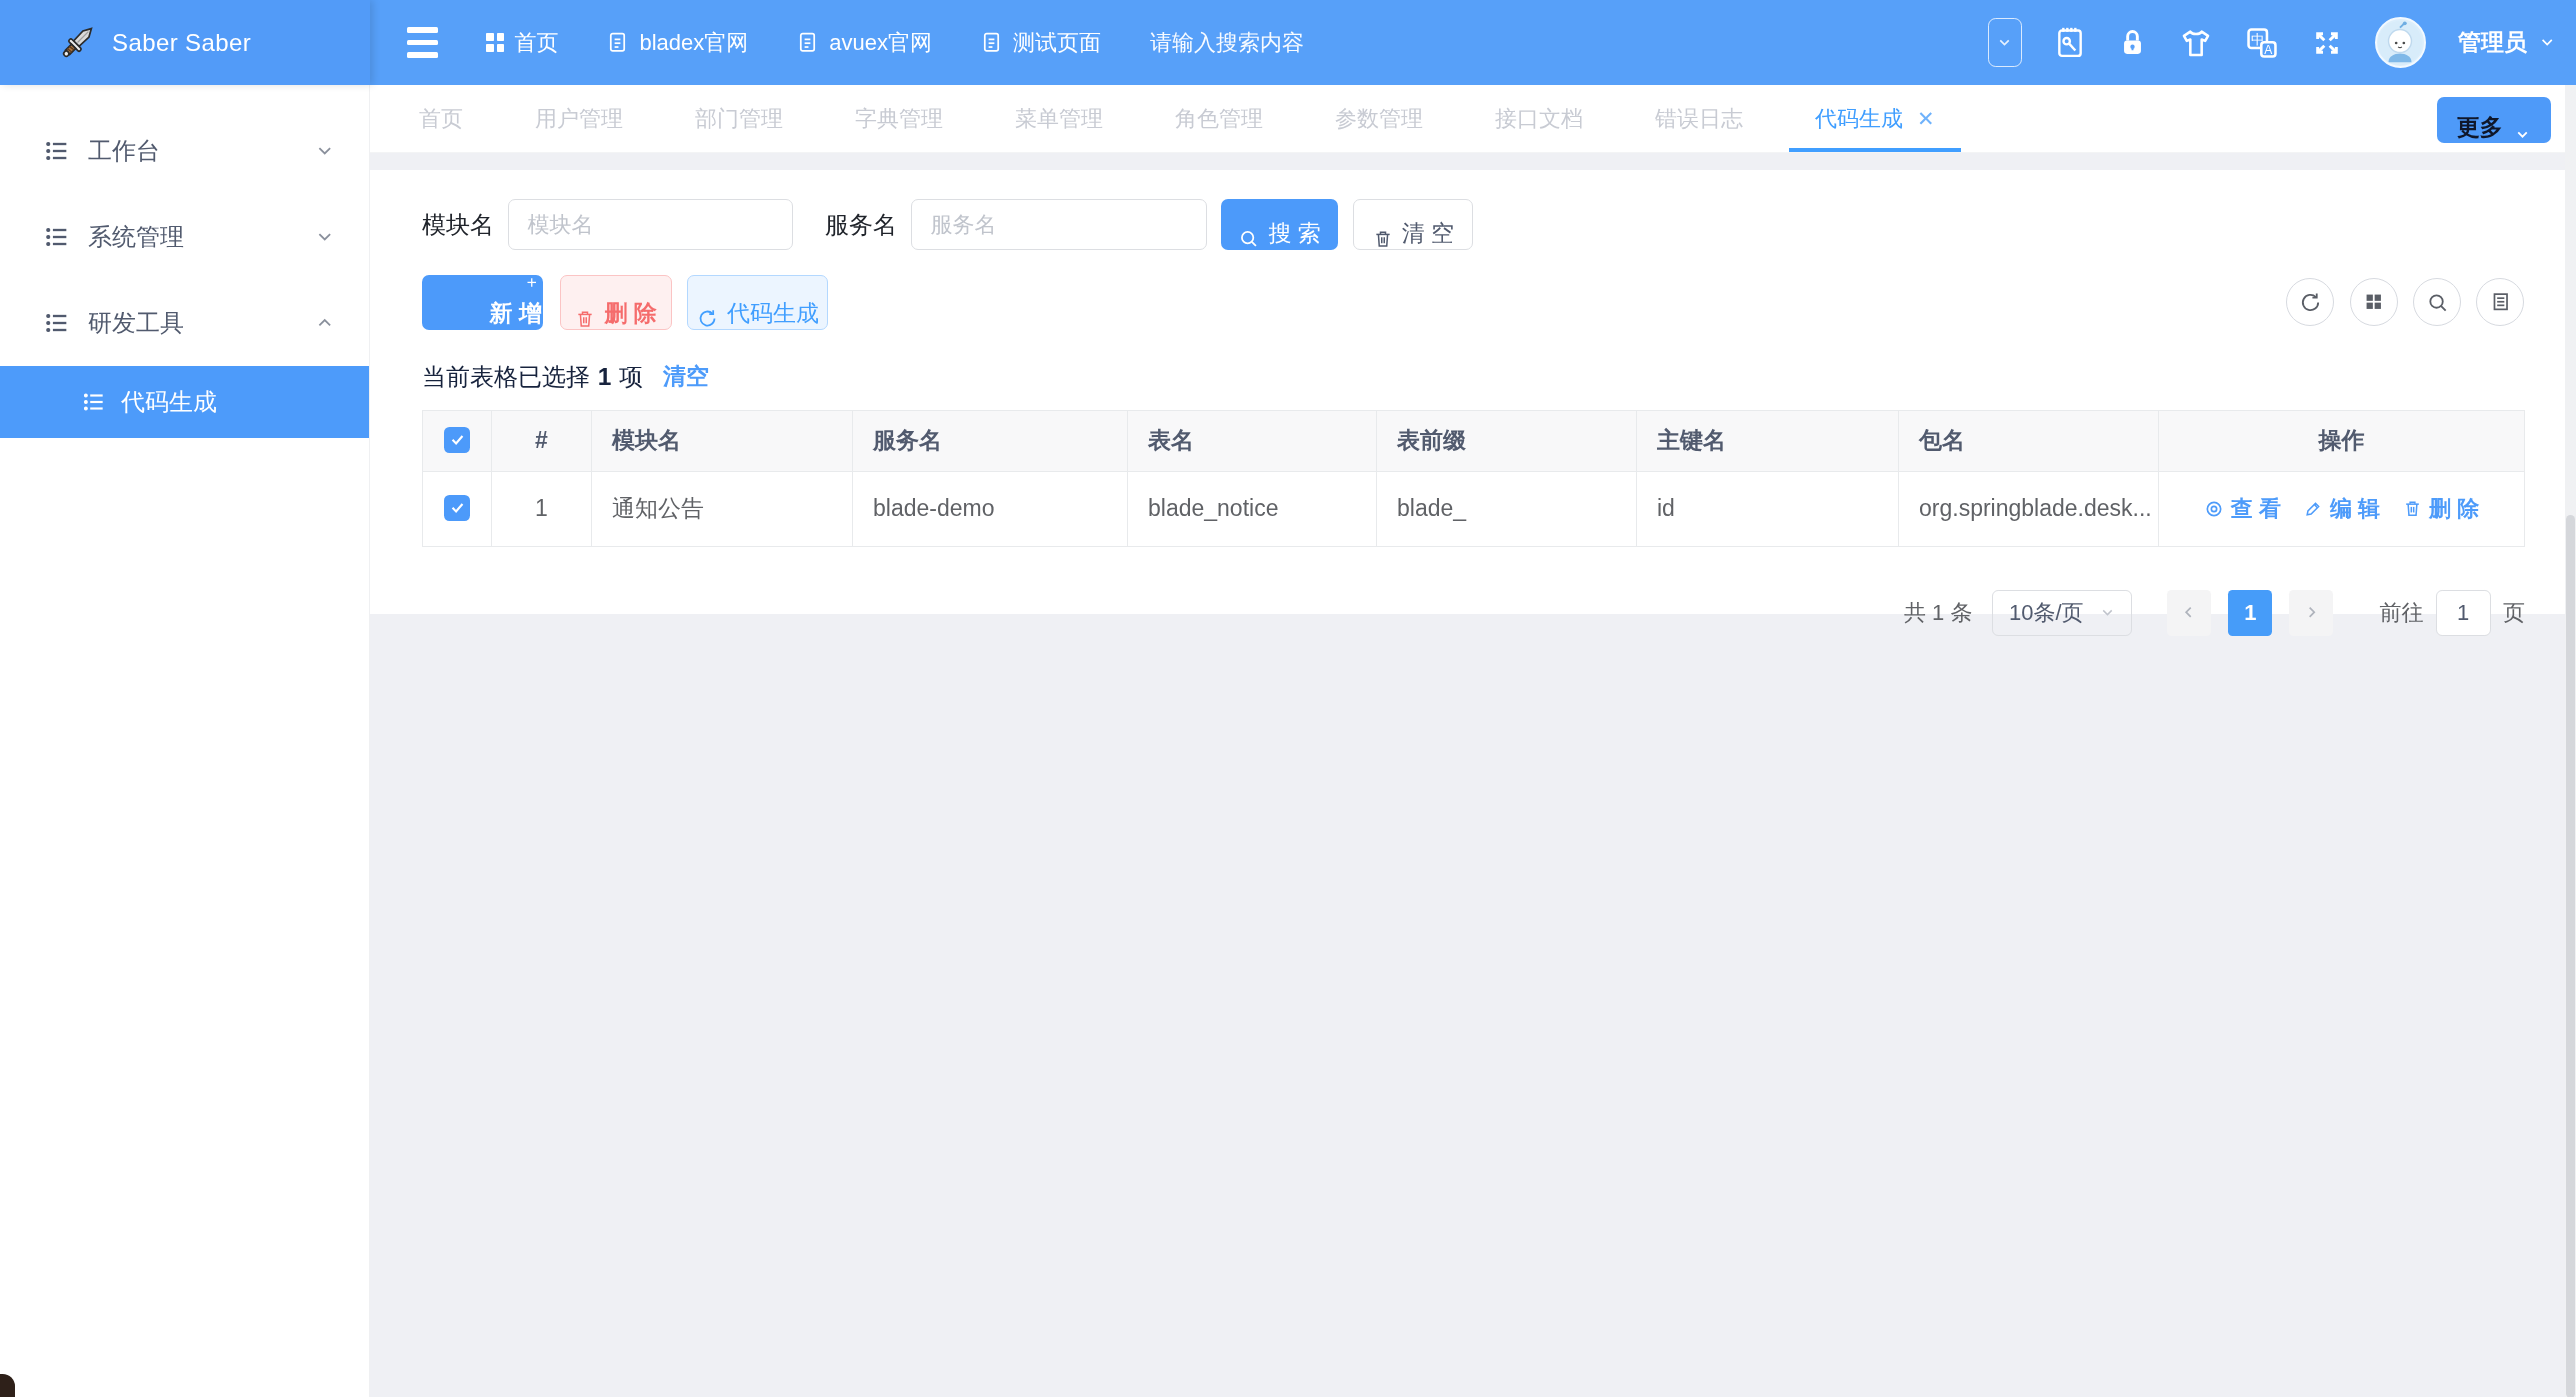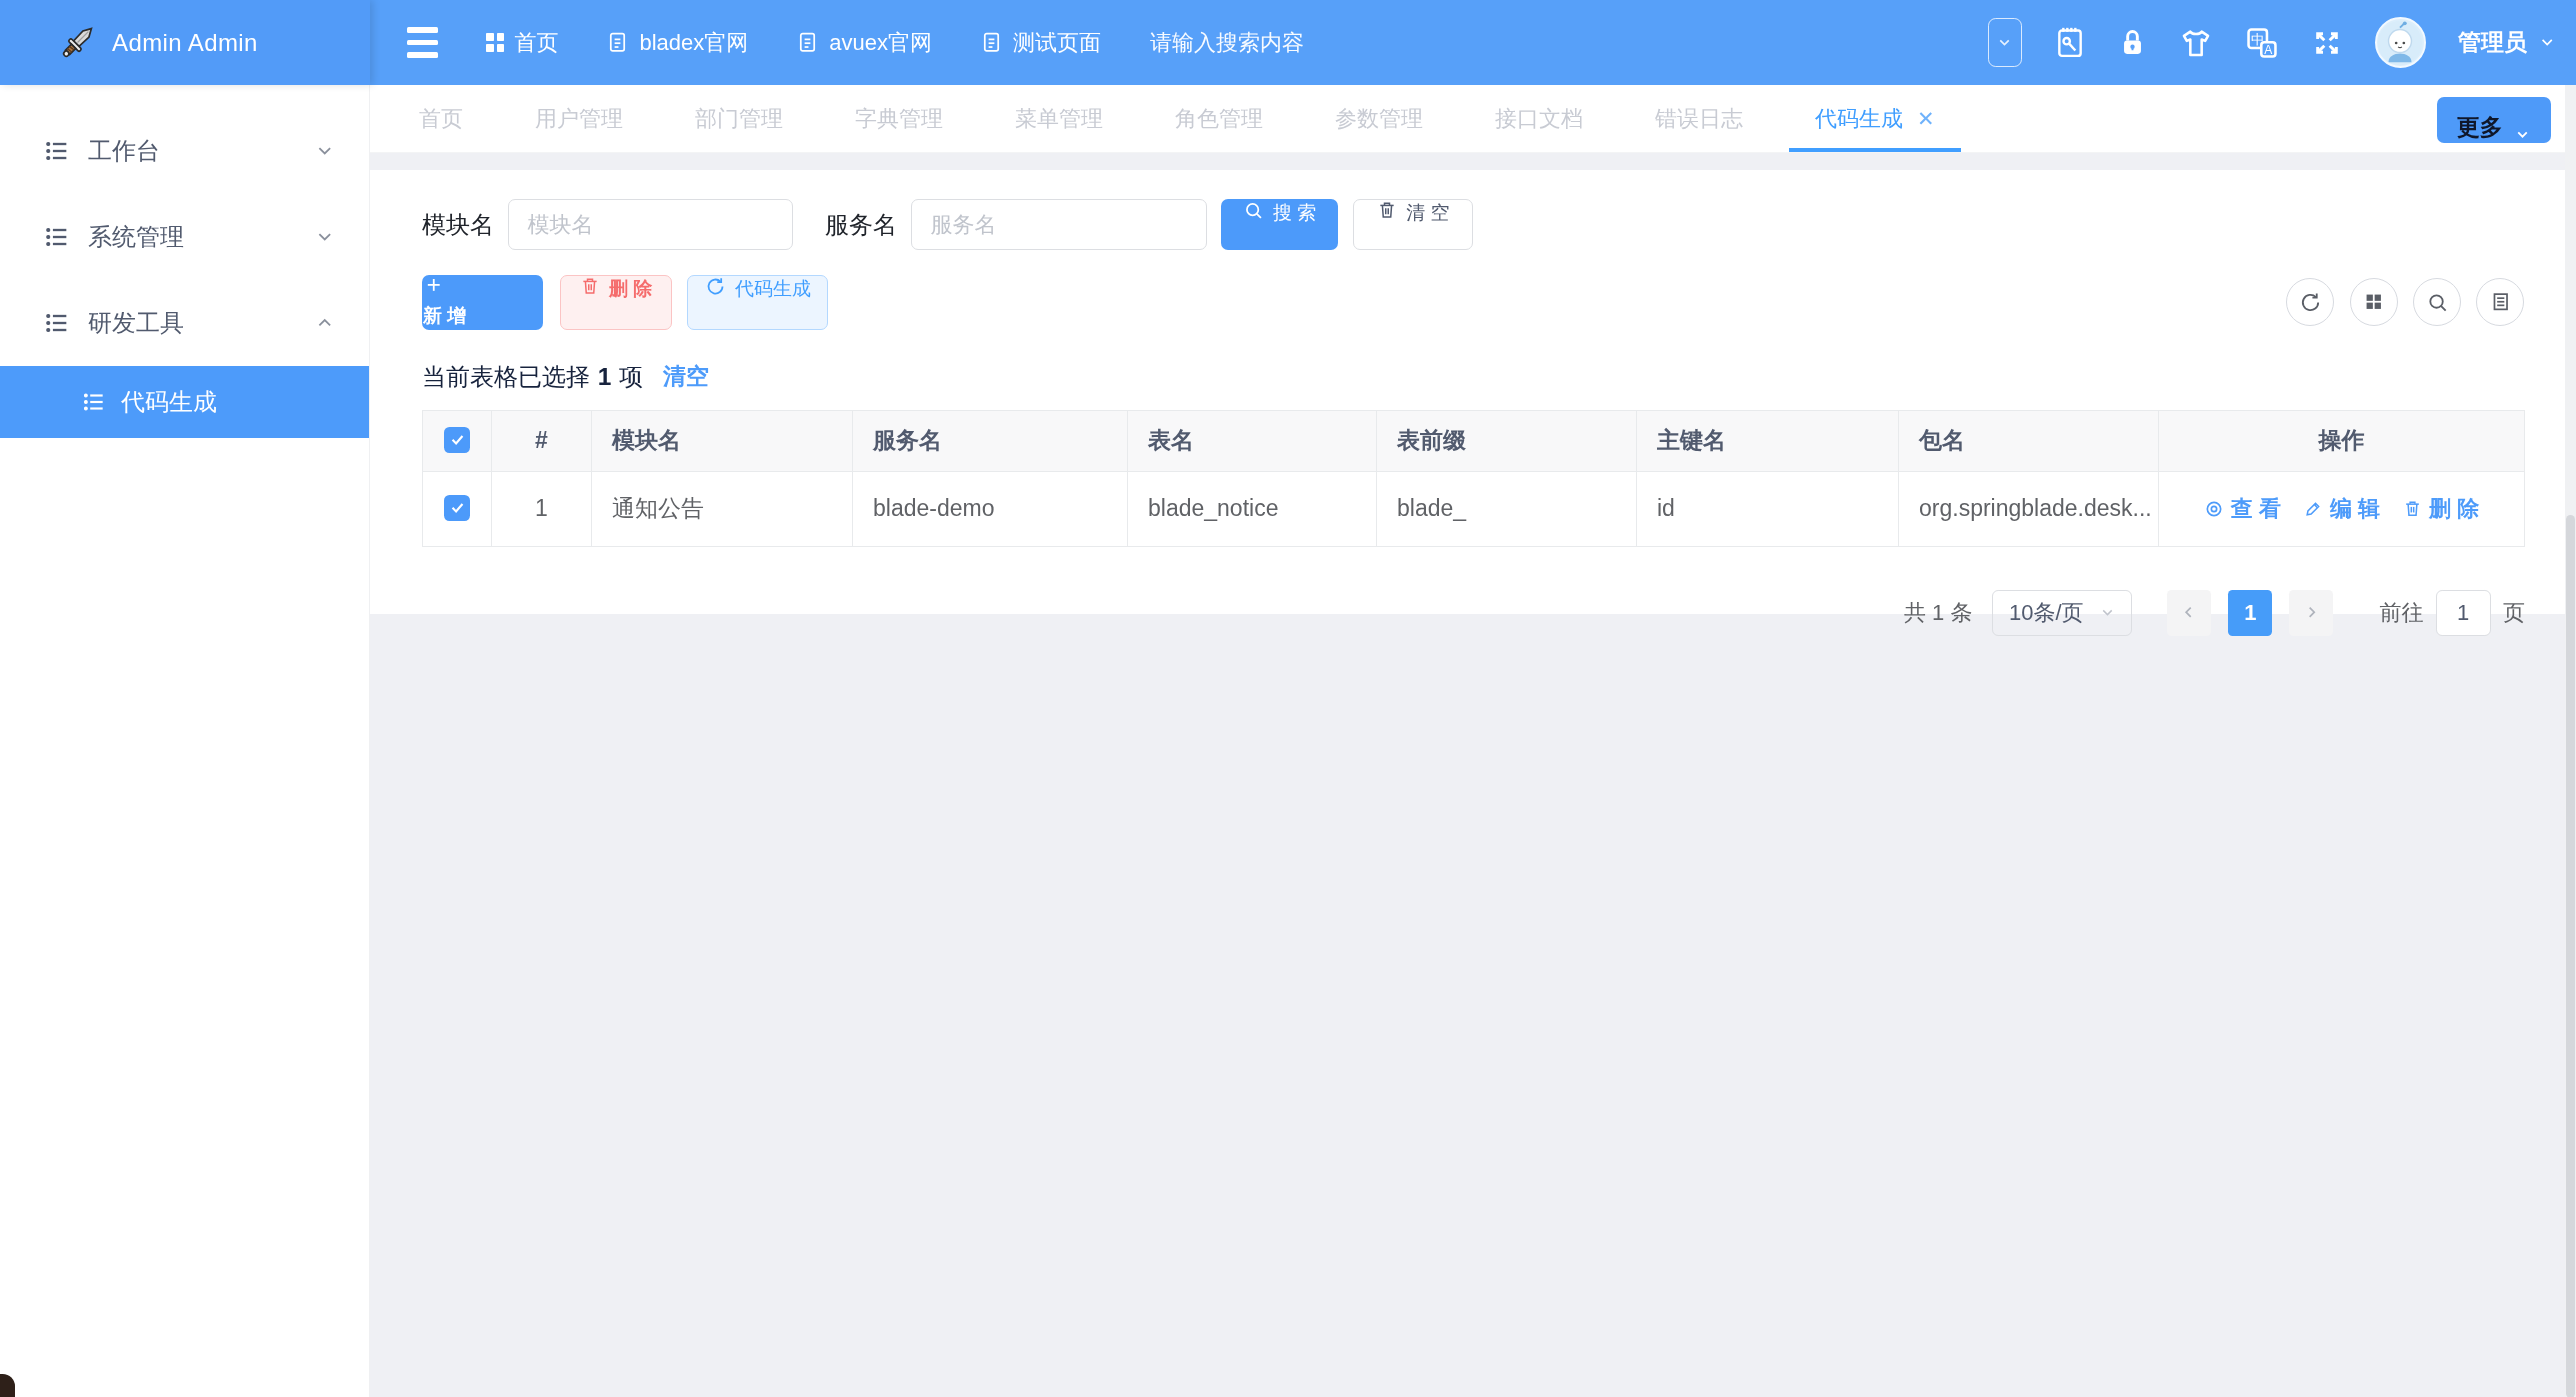--- a/index.html
+++ b/index.html
@@ -51,21 +51,21 @@
   .more-btn { position:absolute; right:14px; top:11.5px; height:46px; padding:0 20px; background:#4E9AF9; border-radius:7px; color:#0f172a; font-size:23px; font-weight:bold; display:flex; align-items:flex-end; gap:11.5px; cursor:pointer; }
 
   .card { margin-top:17px; background:#fff; height:444px; padding:29px 41px 0 52px; }
 
   .filter-row { display:flex; align-items:center; }
   .f-label { font-size:24px; color:#20242B; margin-right:14px; white-space:nowrap; }
   .f-input { width:285px; height:51px; border:0.8px solid #DCDEE2; border-radius:7px; padding:0 18.4px; font-size:22px; color:#515A6E; background:#fff; outline:none; }
   .f-input::placeholder { color:#C0C4CC; }
   .f-input.second { width:296px; }
   .gap28 { width:32px; }
-  .btn { display:flex; align-items:flex-start; justify-content:center; gap:9.2px; border-radius:7px; font-size:19px; cursor:pointer; border:0.8px solid transparent; white-space:nowrap; }
+  .btn { display:flex; align-items:flex-end; justify-content:center; gap:9.2px; border-radius:7px; font-size:23px; cursor:pointer; border:0.8px solid transparent; white-space:nowrap; }
   .btn-search { width:117px; height:51px; background:#4C9AFA; color:#fff; margin-left:14px; }
   .btn-clear { width:120px; height:51px; background:#fff; border-color:#DCDEE2; color:#515A6E; margin-left:15.3px; }
 
   .action-row { margin-top:24.5px; display:flex; align-items:center; }
   .btn-add { width:121px; height:55px; background:#4C9AFA; color:#fff; font-weight:bold;flex-direction:column; }
   .btn-del { width:112px; height:55px; background:#FEF0F0; border-color:#FBC4C4; color:#F56C6C; font-weight:bold; margin-left:17px; }
   .btn-gen { width:141px; height:55px; background:#ECF5FF; border-color:#B3D8FF; color:#409EFF; margin-left:15.3px; }
   .tool-circles { margin-left:auto; display:flex; gap:15.3px; }
   .circle-btn { width:48px; height:48px; border-radius:50%; border:0.8px solid #D7DAE0; background:#fff; color:#5A5E66; display:flex; align-items:center; justify-content:center; cursor:pointer; }
 
@@ -103,21 +103,21 @@
           <polygon points="24,1 29,10 28.5,26 19.5,26 19,10" fill="#D9D9D9" stroke="#2B2B2B" stroke-width="2"></polygon>
           <line x1="24" y1="6" x2="24" y2="24" stroke="#9E9E9E" stroke-width="1.5"></line>
           <rect x="15" y="26" width="18" height="4.5" rx="2" fill="#ECECEC" stroke="#2B2B2B" stroke-width="2"></rect>
           <rect x="20.5" y="30.5" width="7" height="10" fill="#A9743F" stroke="#2B2B2B" stroke-width="2"></rect>
           <line x1="20.5" y1="34" x2="27.5" y2="33" stroke="#5C3A1E" stroke-width="1.5"></line>
           <line x1="20.5" y1="37.5" x2="27.5" y2="36.5" stroke="#5C3A1E" stroke-width="1.5"></line>
           <circle cx="24" cy="42.5" r="3" fill="#ECECEC" stroke="#2B2B2B" stroke-width="2"></circle>
         </g>
       </svg>
     </span>
-    <span class="logo-title">Admin Admin</span>
+    <span class="logo-title">Saber Saber</span>
   </div>
 
   <div class="hamburger">
       <i></i>
       <i></i>
       <i></i>
     </div>
 
   <div class="nav-menu">
     <div class="nav-item">

